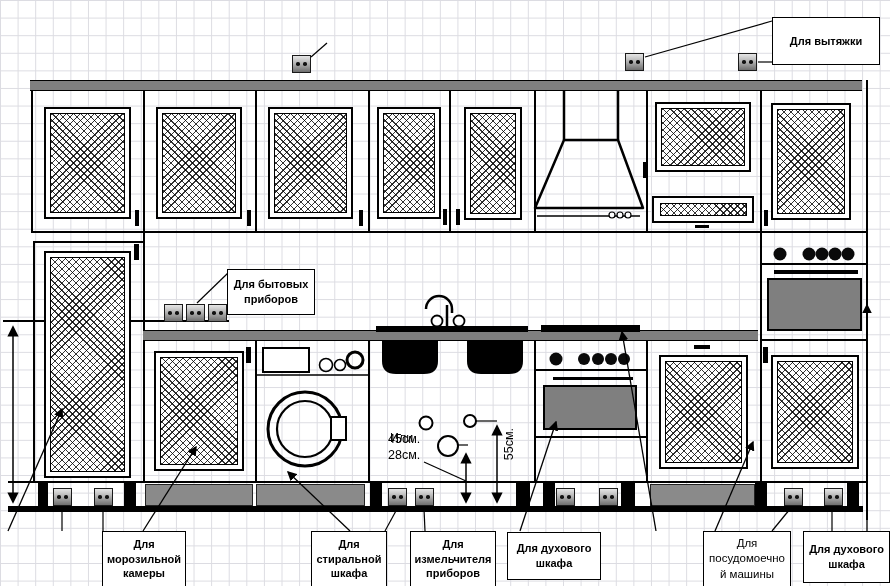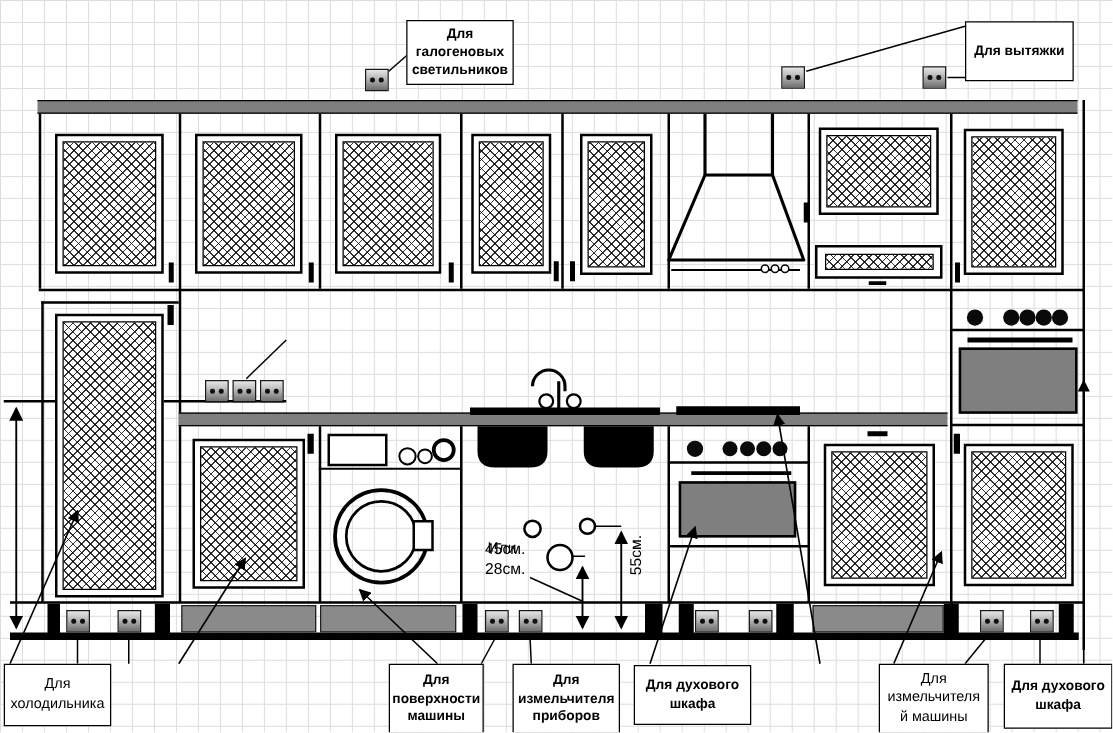--- a/index.html
+++ b/index.html
@@ -288,38 +288,38 @@
       <path class="ar" d="M715,531 L753,442" marker-end="url(#ah)"></path>
       <path class="ar" d="M867,531 V305" marker-end="url(#ah)"></path>
     </g>
   </svg>
 
   <div class="mtext" style="left:388px;top:432px">45см.</div>
   <div class="mtext" style="left:390px;top:431px">Или</div>
   <div class="mtext" style="left:388px;top:448px">28см.</div>
   <div class="mtext" style="left:486px;top:437px;width:46px;text-align:center;transform:rotate(-90deg)">55см.</div>
 
-  <div class="callout" style="left:325px;top:16px;width:86px;height:52px">
-      <span>Для галогеновых светильников</span>
-    </div>
-  <div class="callout" style="left:772px;top:17px;width:87px;height:48px">
+  <div class="callout" style="left:772px;top:17px;width:108px;height:48px">
       <span>Для вытяжки</span>
     </div>
-  <div class="callout normal" style="left:3px;top:531px;width:86px;height:50px">
-      <span>Для холодильника</span>
+  <div class="callout" style="left:227px;top:269px;width:88px;height:46px">
+      <span>Для бытовых приборов</span>
+    </div>
+  <div class="callout" style="left:102px;top:531px;width:84px;height:56px">
+      <span>Для морозильной камеры</span>
     </div>
   <div class="callout" style="left:311px;top:531px;width:76px;height:56px">
-      <span>Для поверхности машины</span>
+      <span>Для стиральной шкафа</span>
     </div>
   <div class="callout" style="left:410px;top:531px;width:86px;height:56px">
       <span>Для измельчителя приборов</span>
     </div>
   <div class="callout" style="left:507px;top:532px;width:94px;height:48px">
       <span>Для духового шкафа</span>
     </div>
   <div class="callout normal" style="left:703px;top:531px;width:88px;height:56px">
-      <span>Для измельчителя й машины</span>
+      <span>Для посудомоечно й машины</span>
     </div>
   <div class="callout" style="left:803px;top:531px;width:87px;height:52px">
       <span>Для духового шкафа</span>
     </div>
 
 </div>
 
 </body></html>

